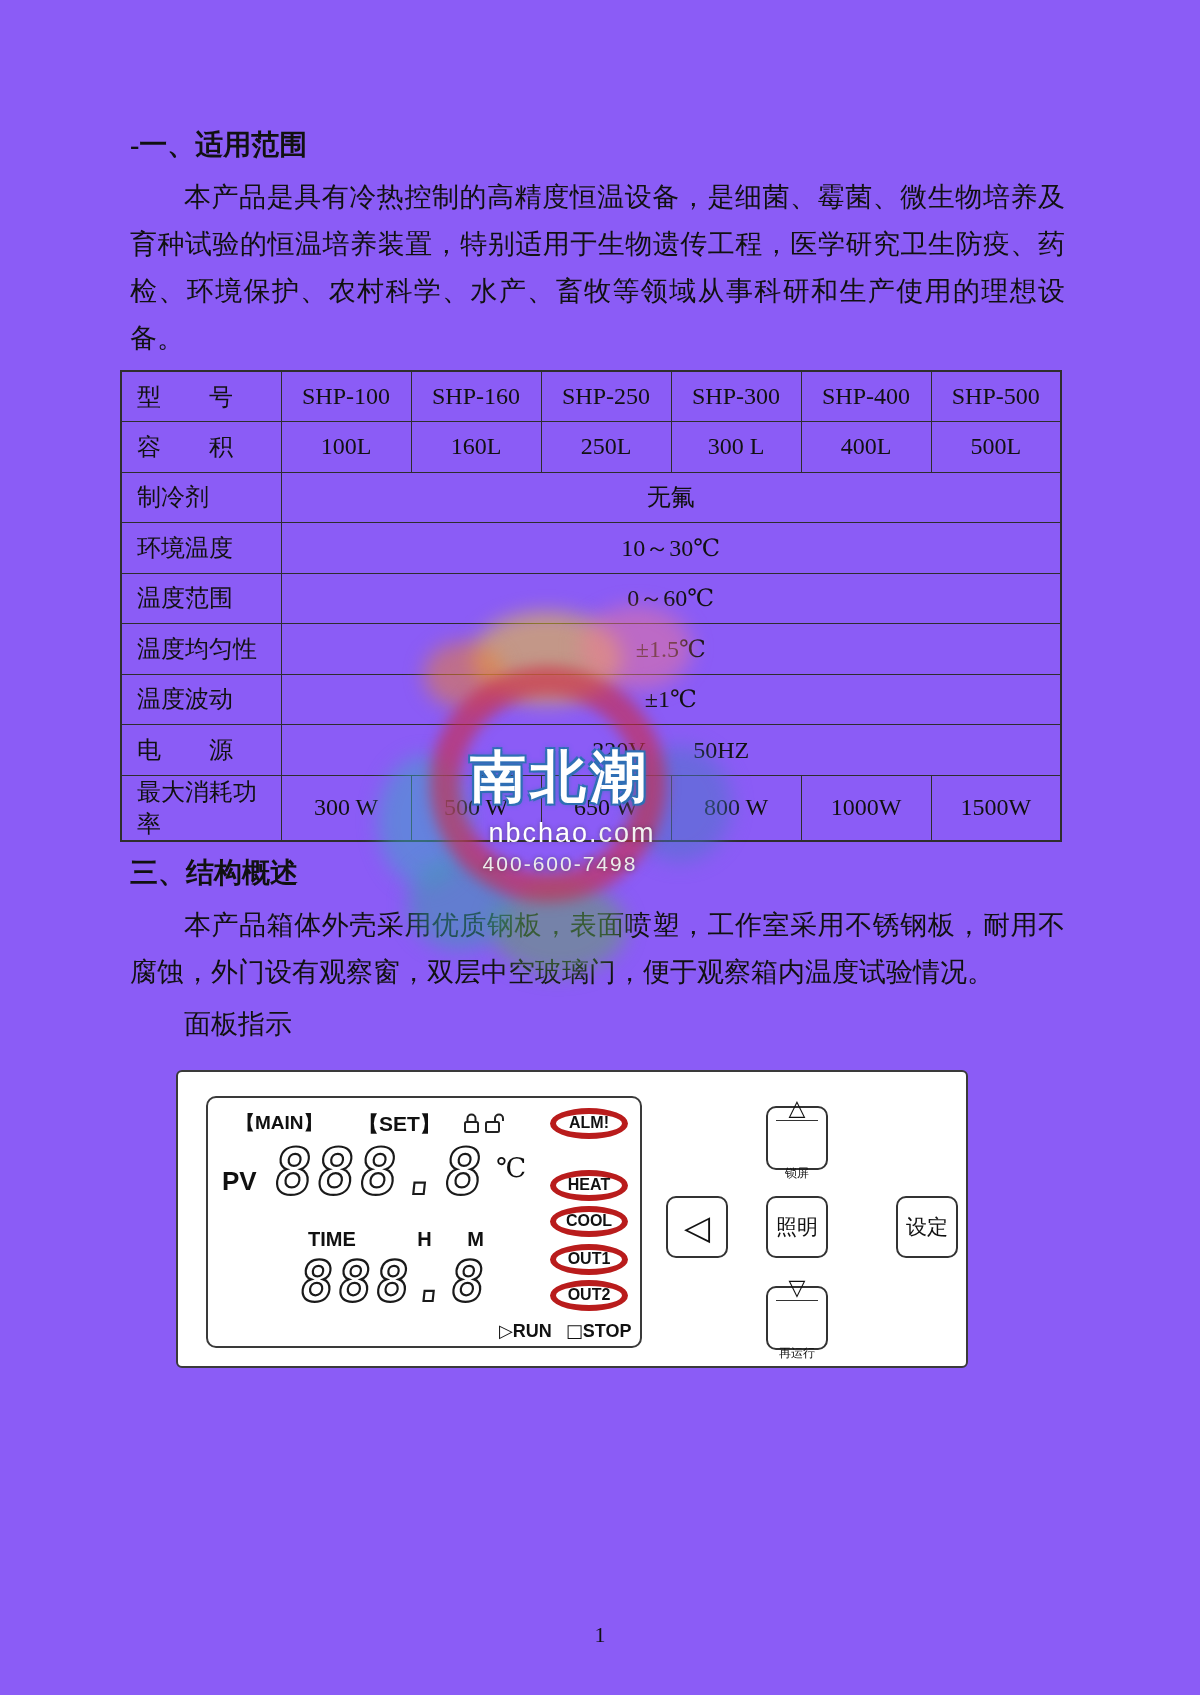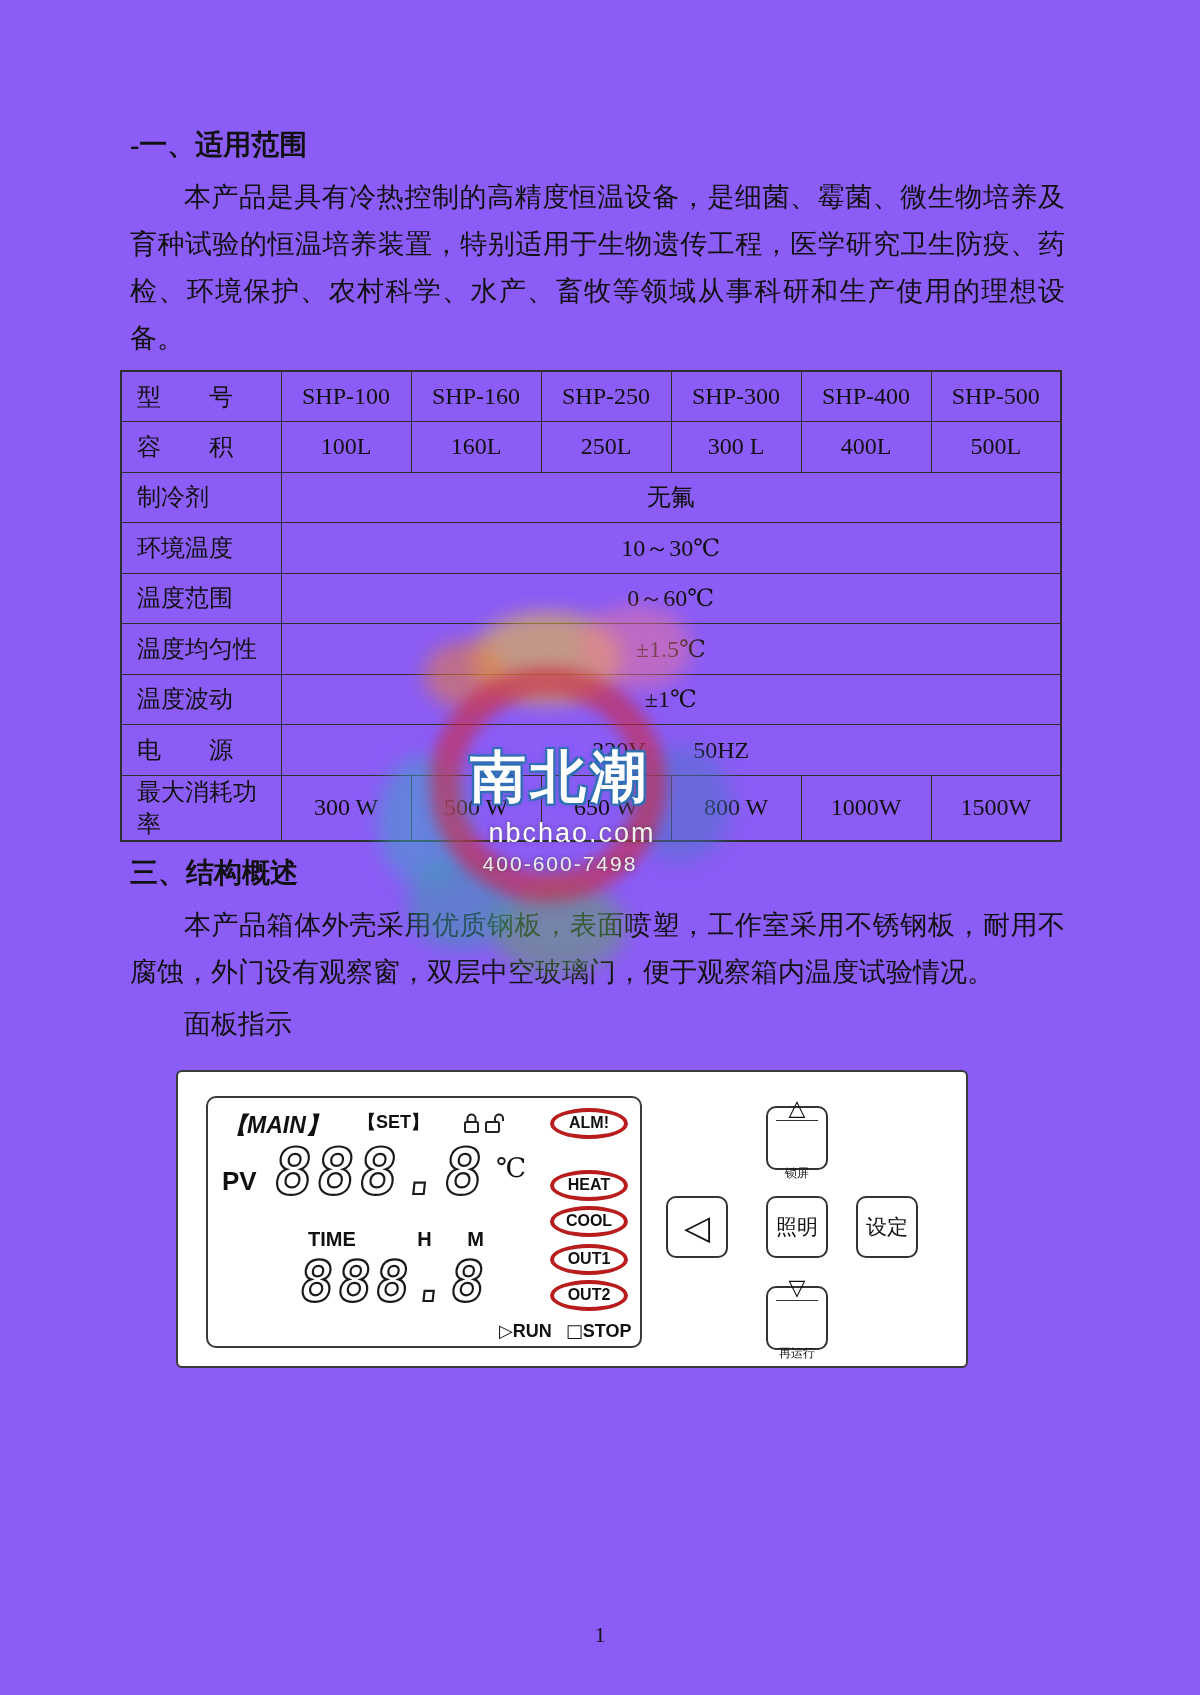--- a/index.html
+++ b/index.html
@@ -31,35 +31,35 @@
   .panel {
     position: relative; width: 792px; height: 298px;
     border: 2px solid #3a3a3a; border-radius: 6px;
     margin: 28px 0 0 46px; background: #fff;
   }
   .lcd {
     position: absolute; left: 28px; top: 24px; width: 436px; height: 252px;
     border: 2px solid #3a3a3a; border-radius: 10px;
   }
   .lcd-sans { font-family: "Liberation Sans", "DejaVu Sans", sans-serif; font-weight: bold; }
-  .lcd-main { position: absolute; left: 16px; top: 12px; font-size: 23px; font-style: italic; }
-  .lcd-set  { position: absolute; left: 150px; top: 12px; font-size: 18px; }
+  .lcd-main { position: absolute; left: 28px; top: 12px; font-size: 19px; }
+  .lcd-set  { position: absolute; left: 150px; top: 12px; font-size: 21px; }
   .locks { position: absolute; left: 254px; top: 14px; display: flex; gap: 3px; }
   .pv { position: absolute; left: 14px; top: 68px; font-size: 26px; }
   .digits {
     font-family: "DejaVu Sans Mono", monospace; font-weight: bold;
     color: #1a1a1a; -webkit-text-fill-color: transparent;
     -webkit-text-stroke: 2.2px #1a1a1a;
     transform: skewX(-6deg); letter-spacing: 4px; line-height: 1;
   }
   .digits-pv   { position: absolute; left: 66px; top: 42px; font-size: 64px; }
   .digits-time { position: absolute; left: 92px; top: 156px; font-size: 56px; }
   .unit { position: absolute; left: 288px; top: 54px; font-size: 27px; }
   .oval {
-    position: absolute; width: 78px; height: 31px; border: 4px solid #b91c1c;
+    position: absolute; width: 78px; height: 31px; border: 6px solid #b91c1c;
     border-radius: 50%; display: flex; align-items: center; justify-content: center;
     font-family: "Liberation Sans", "DejaVu Sans", sans-serif; font-weight: bold; font-size: 16px;
   }
   .oval-alm  { left: 342px; top: 10px; }
   .oval-heat { left: 342px; top: 72px; }
   .oval-cool { left: 342px; top: 108px; }
   .oval-out1 { left: 342px; top: 146px; }
   .oval-out2 { left: 342px; top: 182px; }
   .time-row { position: absolute; left: 100px; top: 130px; font-size: 20px; }
   .time-h { margin-left: 56px; } .time-m { margin-left: 30px; }
@@ -72,21 +72,21 @@
     border-radius: 10px; display: flex; flex-direction: column;
     align-items: center; justify-content: center; background: #fff;
   }
   .btn .tri { font-family: "DejaVu Sans", sans-serif; font-size: 22px; line-height: 23px; }
   .btn .divider { width: 42px; border-top: 1.5px solid #333; margin: 1px 0 2px 0; }
   .btn .small-label { font-size: 12px; line-height: 13px; white-space: nowrap; margin-top: 44px; }
   .btn-lock  { left: 588px; top: 34px; height: 64px; }
   .btn-left  { left: 488px; top: 124px; }
   .btn-left .tri-big { font-family: "DejaVu Sans", sans-serif; font-size: 34px; }
   .btn-light { left: 588px; top: 124px; }
-  .btn-set   { left: 678px; top: 124px; }
+  .btn-set   { left: 718px; top: 124px; }
   .btn-rerun { left: 588px; top: 214px; height: 64px; }
   .btn-cn { font-size: 21px; }
 
   
   .watermark {
     position: absolute; left: 372px; top: 606px; width: 376px; height: 390px;
     z-index: 5; pointer-events: none;
   }
   .wm-blob { position: absolute; border-radius: 50%; filter: blur(10px); }
   .wm-ring {

